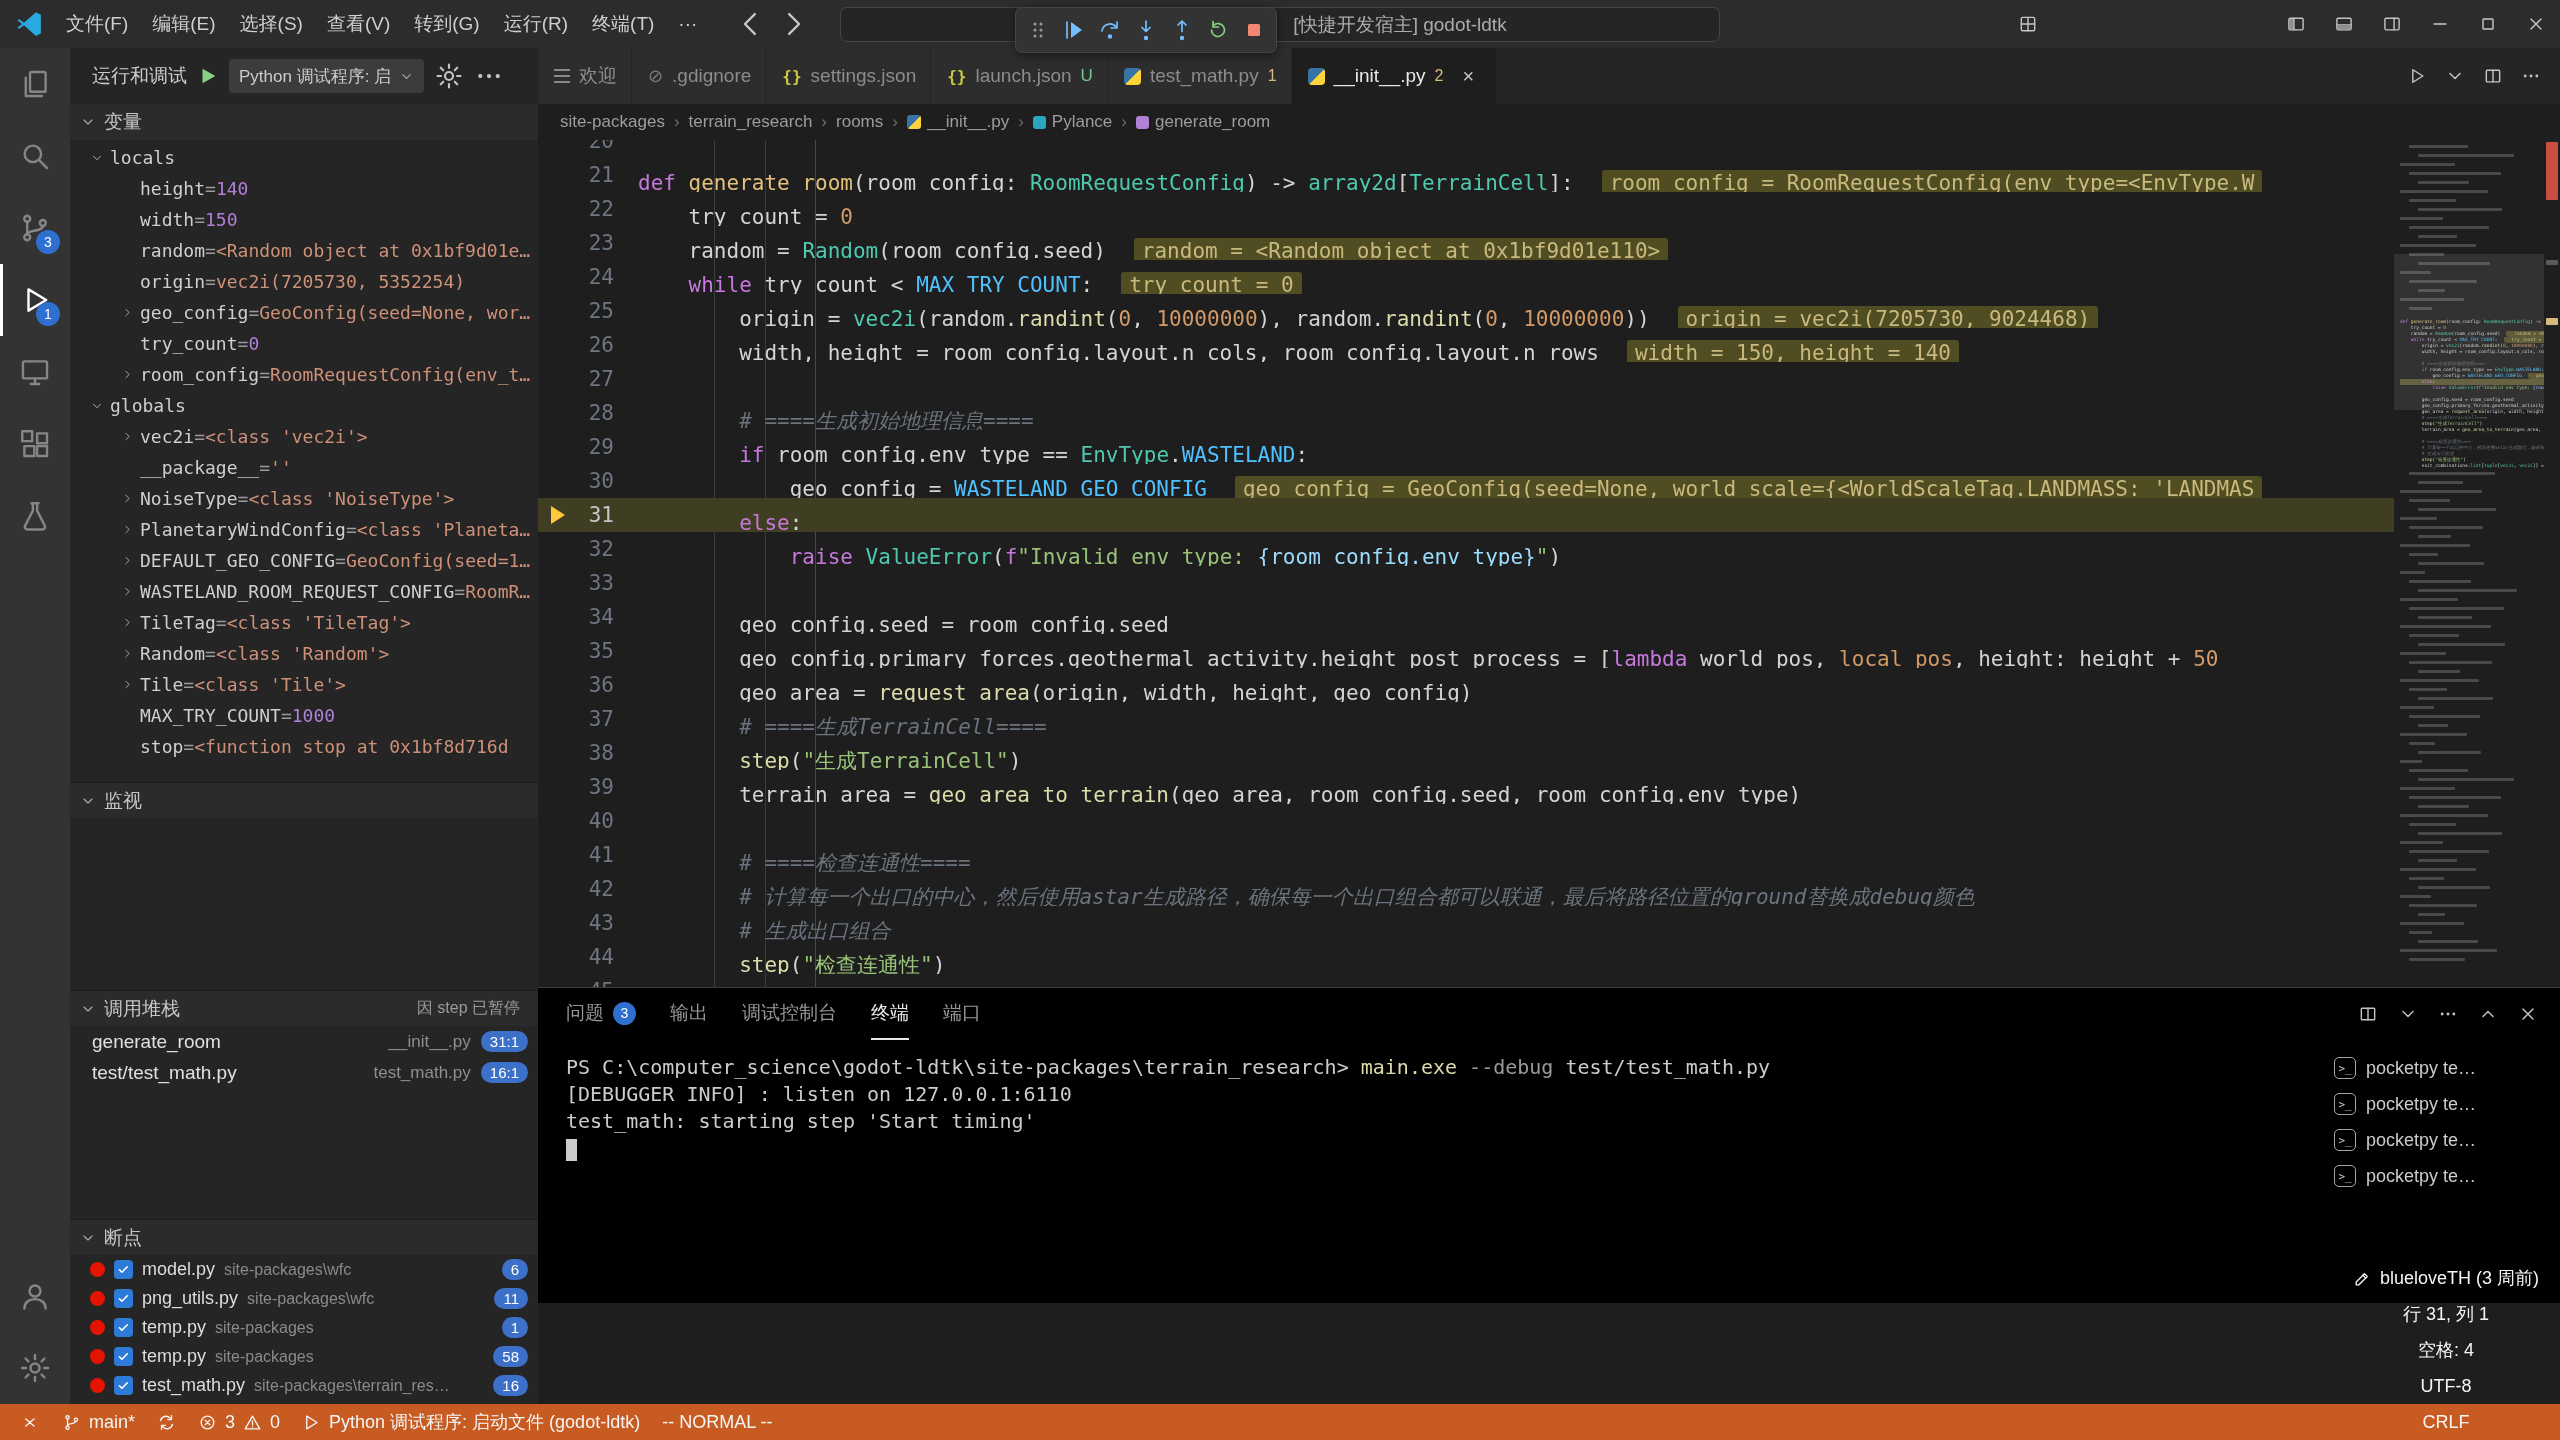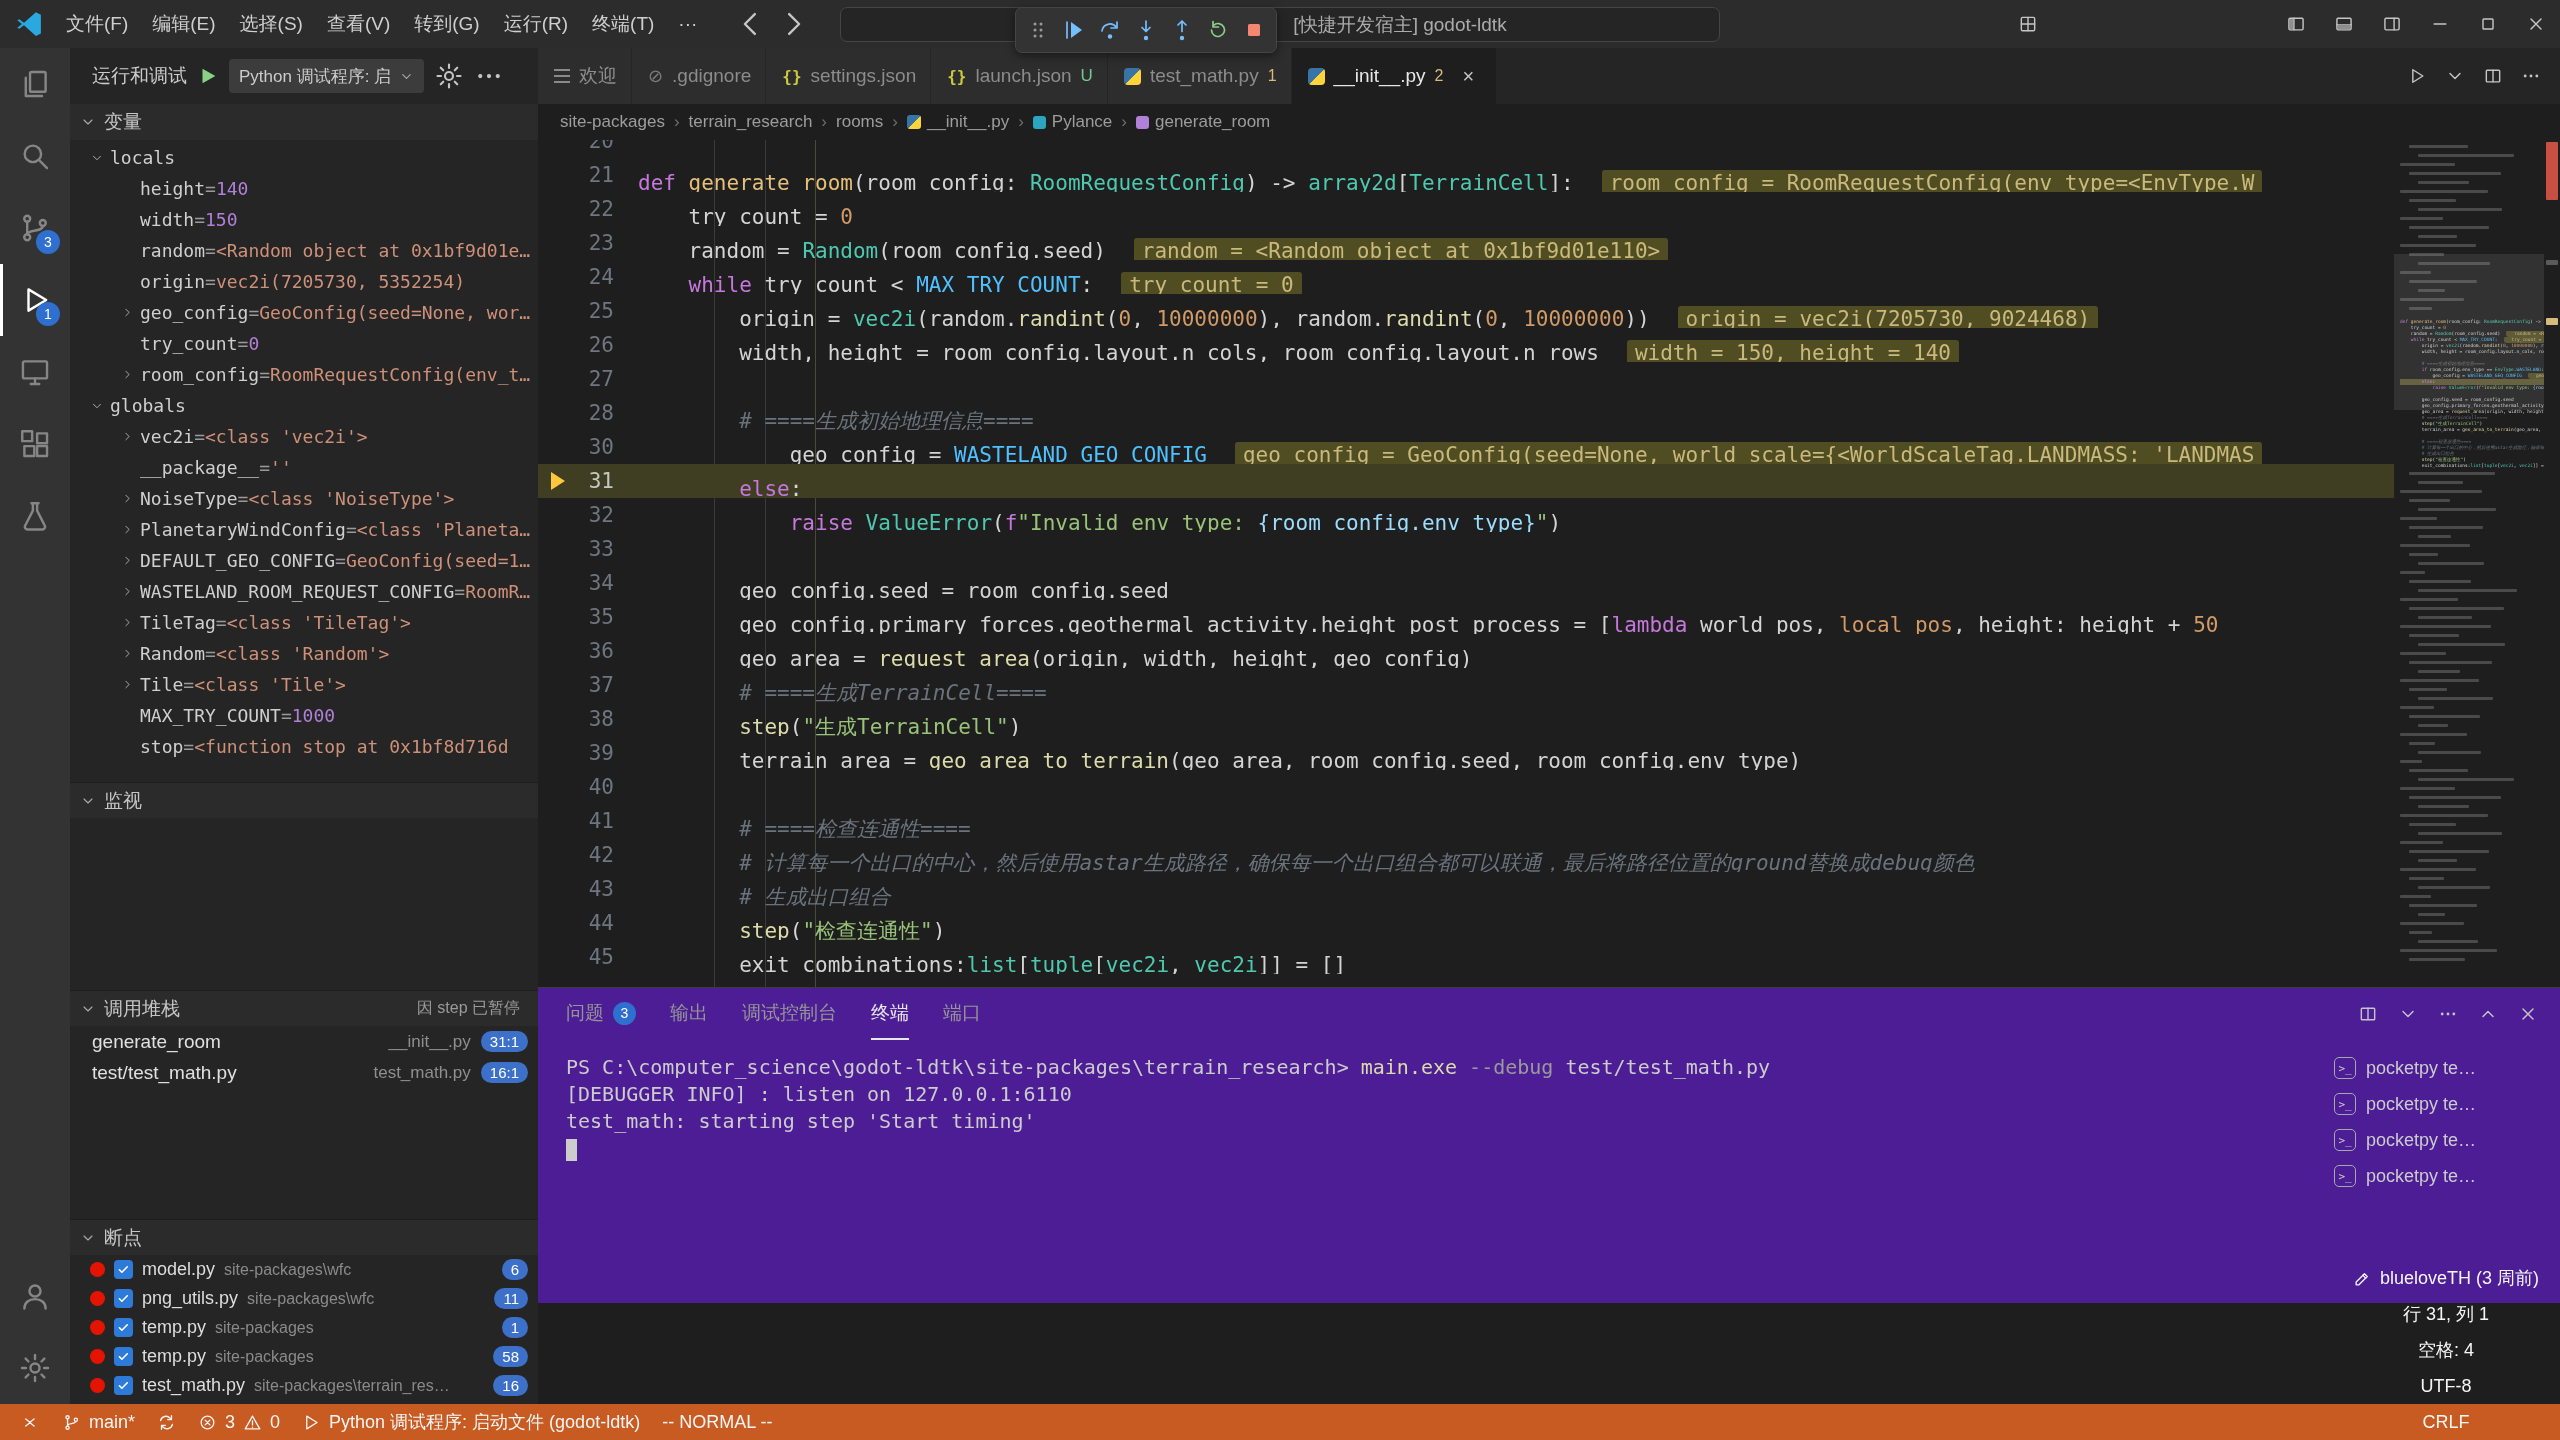--- a/index.html
+++ b/index.html
@@ -142,21 +142,21 @@
   .minimap { width:150px; flex:none; position:relative; overflow:hidden; background:#1E1E1E; padding:2px 0 0 6px; }
   .mm-line { height:6px; line-height:6px; font-size:4.5px; white-space:pre; overflow:hidden;
     font-family:"DejaVu Sans Mono",monospace; }
   .mm-fill { height:3px; margin-top:3px; background:#4A4A4A; border-radius:1px; }
   .mm-slider { position:absolute; left:0; right:0; background:rgba(200,200,200,.12); z-index:2; }
   .mm-cur { background:#5A5530; }
   .ruler { width:16px; flex:none; position:relative; background:#1E1E1E; }
   .ruler-mark { position:absolute; left:2px; right:2px; border-radius:1px; }
 
   
-  .panel { height:316px; border-top:1px solid #3C3C3C; display:flex; flex-direction:column; background:#4c1d95; }
+  .panel { height:316px; border-top:1px solid #3C3C3C; display:flex; flex-direction:column; background:#000000; }
   .panel-header { height:52px; display:flex; align-items:center; padding:0 14px 0 28px; flex:none; }
   .panel-tab { display:flex; align-items:center; gap:9px; margin-right:34px; height:52px;
     color:#969696; font-size:19px; border-bottom:2px solid transparent; white-space:nowrap; }
   .panel-tab.active { color:#E7E7E7; border-bottom-color:#E7E7E7; }
   .p-badge { min-width:23px; height:23px; padding:0 5px; border-radius:12px; background:#2F6FD0;
     color:#fff; font-size:14px; display:flex; align-items:center; justify-content:center; }
   .panel-actions { margin-left:auto; display:flex; align-items:center; gap:4px; color:#C5C5C5; }
   .panel-actions .tbtn { width:36px; height:36px; border-radius:5px; }
   .panel-body { flex:1; display:flex; min-height:0; }
   .terminal { flex:1; padding:14px 10px 0 28px; font-family:"DejaVu Sans Mono",monospace;
@@ -889,20 +889,21 @@
             <div class="code-lines" id="code-lines">
                 <div class="code-row"><span class="glyph"></span><span class="lnum">20</span><span class="ctext"></span></div>
                 <div class="code-row"><span class="glyph"></span><span class="lnum">21</span><span class="ctext"><span class="tk-kw">def </span><span class="tk-fnd">generate_room</span><span class="tk-d">(room_config: </span><span class="tk-cls">RoomRequestConfig</span><span class="tk-d">) -&gt; </span><span class="tk-cls">array2d</span><span class="tk-d">[</span><span class="tk-cls">TerrainCell</span><span class="tk-d">]:</span><span class="hint">room_config = RoomRequestConfig(env_type=&lt;EnvType.W</span></span></div>
                 <div class="code-row"><span class="glyph"></span><span class="lnum">22</span><span class="ctext"><span class="tk-d">    try_count = </span><span class="tk-num">0</span></span></div>
                 <div class="code-row"><span class="glyph"></span><span class="lnum">23</span><span class="ctext"><span class="tk-d">    random = </span><span class="tk-cls">Random</span><span class="tk-d">(room_config.seed)</span><span class="hint">random = &lt;Random object at 0x1bf9d01e110&gt;</span></span></div>
                 <div class="code-row"><span class="glyph"></span><span class="lnum">24</span><span class="ctext"><span class="tk-d">    </span><span class="tk-kw">while</span><span class="tk-d"> try_count &lt; </span><span class="tk-cst">MAX_TRY_COUNT</span><span class="tk-d">:</span><span class="hint">try_count = 0</span></span></div>
                 <div class="code-row"><span class="glyph"></span><span class="lnum">25</span><span class="ctext"><span class="tk-d">        origin = </span><span class="tk-cls">vec2i</span><span class="tk-d">(random.</span><span class="tk-fn">randint</span><span class="tk-d">(</span><span class="tk-num">0</span><span class="tk-d">, </span><span class="tk-num">10000000</span><span class="tk-d">), random.</span><span class="tk-fn">randint</span><span class="tk-d">(</span><span class="tk-num">0</span><span class="tk-d">, </span><span class="tk-num">10000000</span><span class="tk-d">))</span><span class="hint">origin = vec2i(7205730, 9024468)</span></span></div>
                 <div class="code-row"><span class="glyph"></span><span class="lnum">26</span><span class="ctext"><span class="tk-d">        width, height = room_config.layout.n_cols, room_config.layout.n_rows</span><span class="hint">width = 150, height = 140</span></span></div>
                 <div class="code-row"><span class="glyph"></span><span class="lnum">27</span><span class="ctext"></span></div>
                 <div class="code-row"><span class="glyph"></span><span class="lnum">28</span><span class="ctext"><span class="tk-d">        </span><span class="tk-com"># ====生成初始地理信息====</span></span></div>
+                <div class="code-row"><span class="glyph"></span><span class="lnum">29</span><span class="ctext"><span class="tk-d">        </span><span class="tk-kw">if</span><span class="tk-d"> room_config.env_type == </span><span class="tk-cls">EnvType</span><span class="tk-d">.</span><span class="tk-cst">WASTELAND</span><span class="tk-d">:</span></span></div>
                 <div class="code-row"><span class="glyph"></span><span class="lnum">30</span><span class="ctext"><span class="tk-d">            geo_config = </span><span class="tk-cst">WASTELAND_GEO_CONFIG</span><span class="hint">geo_config = GeoConfig(seed=None, world_scale={&lt;WorldScaleTag.LANDMASS: 'LANDMAS</span></span></div>
                 <div class="code-row cur"><span class="glyph"><span class="glyph-arrow"></span></span><span class="lnum">31</span><span class="ctext"><span class="tk-d">        </span><span class="tk-kw">else</span><span class="tk-d">:</span></span></div>
                 <div class="code-row"><span class="glyph"></span><span class="lnum">32</span><span class="ctext"><span class="tk-d">            </span><span class="tk-kw">raise</span><span class="tk-d"> </span><span class="tk-cls">ValueError</span><span class="tk-d">(</span><span class="tk-kw">f</span><span class="tk-str">"Invalid env type: </span><span class="tk-ipl">{room_config.env_type}</span><span class="tk-str">"</span><span class="tk-d">)</span></span></div>
                 <div class="code-row"><span class="glyph"></span><span class="lnum">33</span><span class="ctext"></span></div>
                 <div class="code-row"><span class="glyph"></span><span class="lnum">34</span><span class="ctext"><span class="tk-d">        geo_config.seed = room_config.seed</span></span></div>
                 <div class="code-row"><span class="glyph"></span><span class="lnum">35</span><span class="ctext"><span class="tk-d">        geo_config.primary_forces.geothermal_activity.height_post_process = [</span><span class="tk-kw">lambda</span><span class="tk-d"> world_pos, </span><span class="tk-pm">local_pos</span><span class="tk-d">, height: height + </span><span class="tk-num">50</span></span></div>
                 <div class="code-row"><span class="glyph"></span><span class="lnum">36</span><span class="ctext"><span class="tk-d">        geo_area = </span><span class="tk-fn">request_area</span><span class="tk-d">(origin, width, height, geo_config)</span></span></div>
                 <div class="code-row"><span class="glyph"></span><span class="lnum">37</span><span class="ctext"><span class="tk-d">        </span><span class="tk-com"># ====生成TerrainCell====</span></span></div>
                 <div class="code-row"><span class="glyph"></span><span class="lnum">38</span><span class="ctext"><span class="tk-d">        </span><span class="tk-fn">step</span><span class="tk-d">(</span><span class="tk-str">"生成TerrainCell"</span><span class="tk-d">)</span></span></div>
                 <div class="code-row"><span class="glyph"></span><span class="lnum">39</span><span class="ctext"><span class="tk-d">        terrain_area = </span><span class="tk-fn">geo_area_to_terrain</span><span class="tk-d">(geo_area, room_config.seed, room_config.env_type)</span></span></div>

